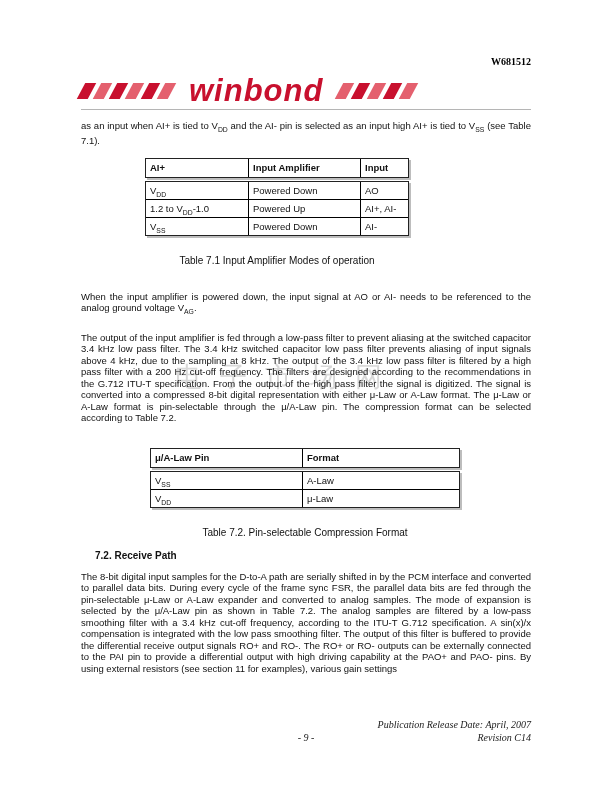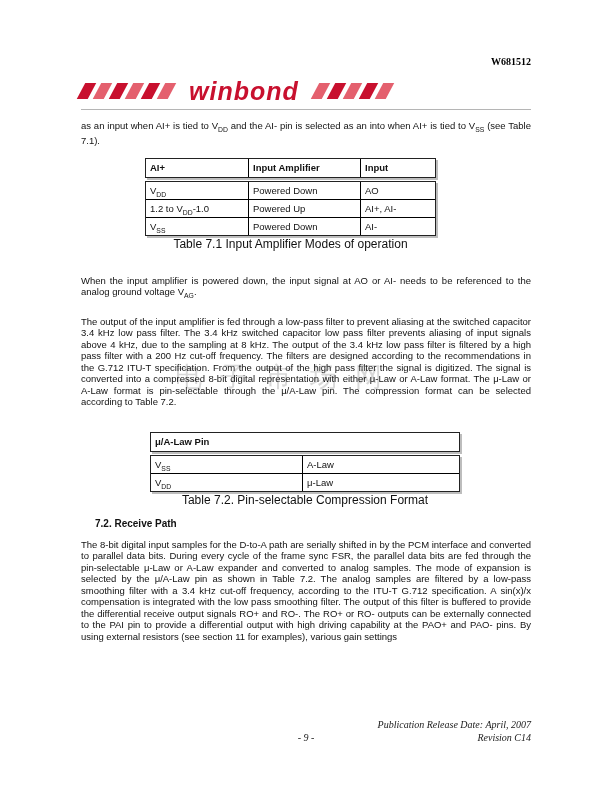--- a/index.html
+++ b/index.html
@@ -38,38 +38,38 @@
     width: 11px; height: 16px;
     background: #c8102e;
     transform: skewX(-28deg);
     margin-right: 5px;
   }
   .slash.lt { background: #e4606e; }
   .brand {
     font-family: "Liberation Sans", sans-serif;
     font-weight: bold;
     font-style: italic;
-    font-size: 25px;
+    font-size: 31px;
     letter-spacing: 1px;
     color: #c8102e;
     margin: 0 16px 0 12px;
     line-height: 30px;
   }
   .header-rule { border-top: 1px solid #b5b5b5; margin-top: 3px; }
 
   p.body { text-align: justify; }
   sub { font-size: 0.72em; }
 
   .p-intro   { margin-top: 10px; }
   .p-powered { margin-top: 24px; }
   .p-output  { margin-top: 14px; }
   .p-digital { margin-top: 24px; }
 
   .tblwrap { margin-top: 12px; }
-  .tblwrap1 { margin-left: 64px; width: 291px; }
+  .tblwrap1 { margin-left: 64px; width: 264px; }
   .tblwrap2 { margin-top: 24px; margin-left: 69px; width: 310px; }
   .tbox {
     border: 1.5px solid #222;
     box-shadow: 2px 2px 0 rgba(135,135,135,0.55);
     background: #fff;
   }
   .thead-box { margin-bottom: 3px; }
   .trow { display: grid; }
   .t1 .trow { grid-template-columns: 103px 112px 89px; }
   .t2 .trow { grid-template-columns: 152px 145px; }
@@ -78,22 +78,22 @@
     padding-left: 4px;
     border-right: 1px solid #000;
     overflow: hidden; white-space: nowrap;
   }
   .tcell:last-child { border-right: none; }
   .tbody-box .trow { border-bottom: 1px solid #000; }
   .tbody-box .trow:last-child { border-bottom: none; }
   .tcell.h { font-weight: bold; height: 18px; line-height: 18px; }
   .tcaption {
     text-align: center;
-    font-size: 12px;
-    margin-top: 3px;
+    font-size: 10px;
+    margin-top: 19px;
     color: #111;
   }
 
   .sec-heading {
     margin-top: 12px;
     margin-left: 14px;
     font-weight: bold;
     font-size: 10px;
   }
   .p-receive { margin-top: 9px; }
@@ -148,21 +148,21 @@
       <div class="slash-group">
         <span class="slash lt"></span>
         <span class="slash"></span>
         <span class="slash lt"></span>
         <span class="slash"></span>
         <span class="slash lt"></span>
       </div>
     </div>
     <div class="header-rule"></div>
 
-    <p class="body p-intro"><span>as an input when AI+ is tied to V</span><sub>DD</sub><span> and the AI- pin is selected as an into when AI+ is tied to V</span><sub>SS</sub><span> (see Table 7.1).</span></p>
+    <p class="body p-intro"><span>as an input when AI+ is tied to V</span><sub>DD</sub><span> and the AI- pin is selected as an input high AI+ is tied to V</span><sub>SS</sub><span> (see Table 7.1).</span></p>
 
     <div class="tblwrap tblwrap1 t1">
       <div class="tbox thead-box">
         <div class="trow">
           <div class="tcell h">AI+</div>
           <div class="tcell h">Input Amplifier</div>
           <div class="tcell h">Input</div>
         </div>
       </div>
       <div class="tbox tbody-box">
@@ -186,20 +186,21 @@
     </div>
 
     <p class="body p-powered"><span>When the input amplifier is powered down, the input signal at AO or AI- needs to be referenced to the analog ground voltage V</span><sub>AG</sub><span>.</span></p>
 
     <p class="body p-output">The output of the input amplifier is fed through a low-pass filter to prevent aliasing at the switched capacitor 3.4 kHz low pass filter.  The 3.4 kHz switched capacitor low pass filter prevents aliasing of input signals above 4 kHz, due to the sampling at 8 kHz. The output of the 3.4 kHz low pass filter is filtered by a high pass filter with a 200 Hz cut-off frequency. The filters are designed according to the recommendations in the G.712 ITU-T specification. From the output of the high pass filter the signal is digitized. The signal is converted into a compressed 8-bit digital representation with either μ-Law or A-Law format. The μ-Law or A-Law format is pin-selectable through the μ/A-Law pin. The compression format can be selected according to Table 7.2.</p>
 
     <div class="tblwrap tblwrap2 t2">
       <div class="tbox thead-box">
         <div class="trow">
           <div class="tcell h">μ/A-Law Pin</div>
+          <div class="tcell h">Format</div>
         </div>
       </div>
       <div class="tbox tbody-box">
         <div class="trow">
           <div class="tcell"><span>V</span><sub>SS</sub></div>
           <div class="tcell">A-Law</div>
         </div>
         <div class="trow">
           <div class="tcell"><span>V</span><sub>DD</sub></div>
           <div class="tcell">μ-Law</div>

